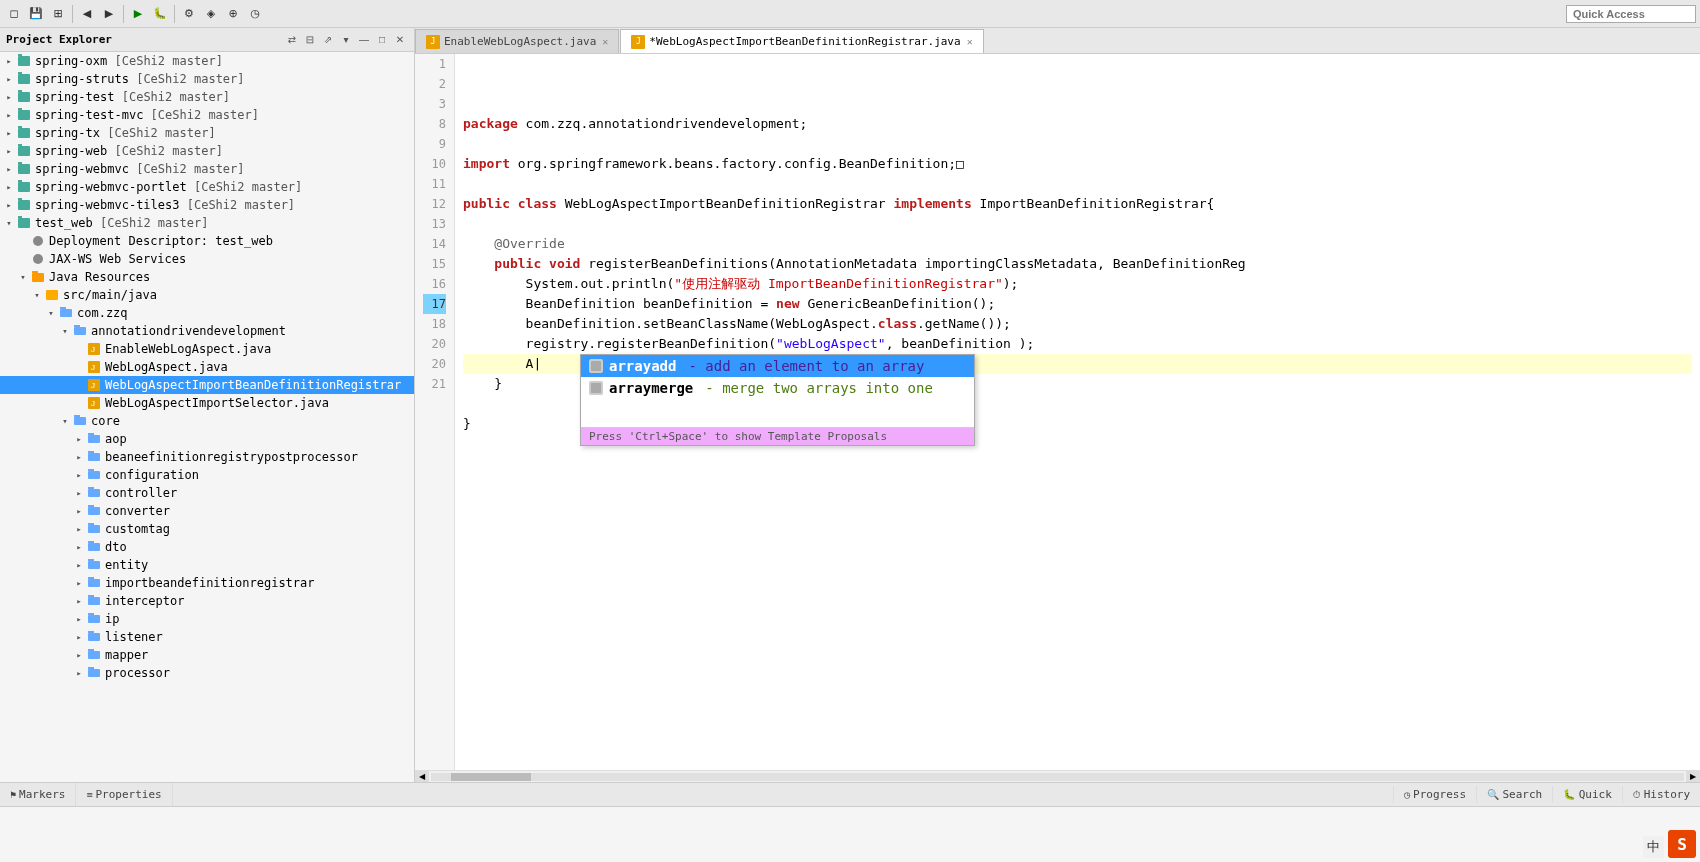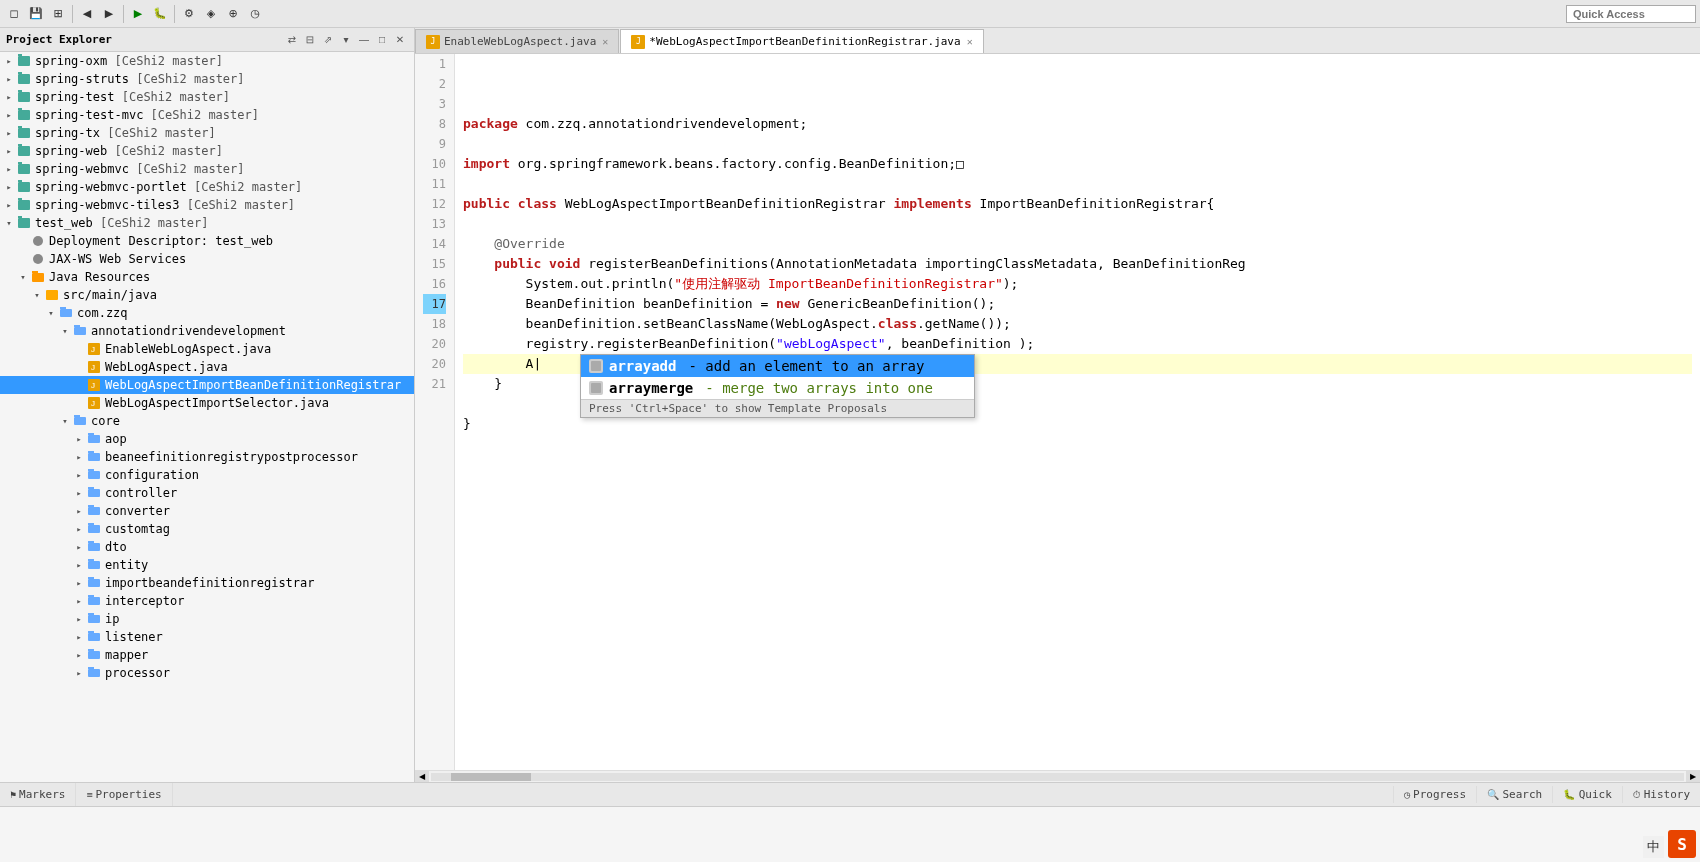--- a/index.html
+++ b/index.html
@@ -255,27 +255,28 @@
     .ac-item .ac-icon {
       width: 14px; height: 14px;
       background: #ccc;
       border-radius: 2px;
       flex-shrink: 0;
       display: flex; align-items: center; justify-content: center;
       font-size: 9px;
     }
     .ac-item .ac-keyword { font-weight: bold; }
     .ac-item .ac-desc { color: #4d7c0f; }
-    .ac-item.selected .ac-desc { color: #000000; }
+    .ac-item.selected .ac-desc { color: #4c1d95; }
     #autocomplete-hint {
-      background: #e5e5e5;
+      background: #f0abfc;
       border-top: 1px solid #ccc;
       padding: 2px 8px;
       font-size: 11px;
       color: #555;
+      margin-top: 28px;
     }
 
     
     #editor-hscroll {
       height: 12px;
       background: #f0f0f0;
       border-top: 1px solid #ddd;
       display: flex;
       align-items: center;
     }

